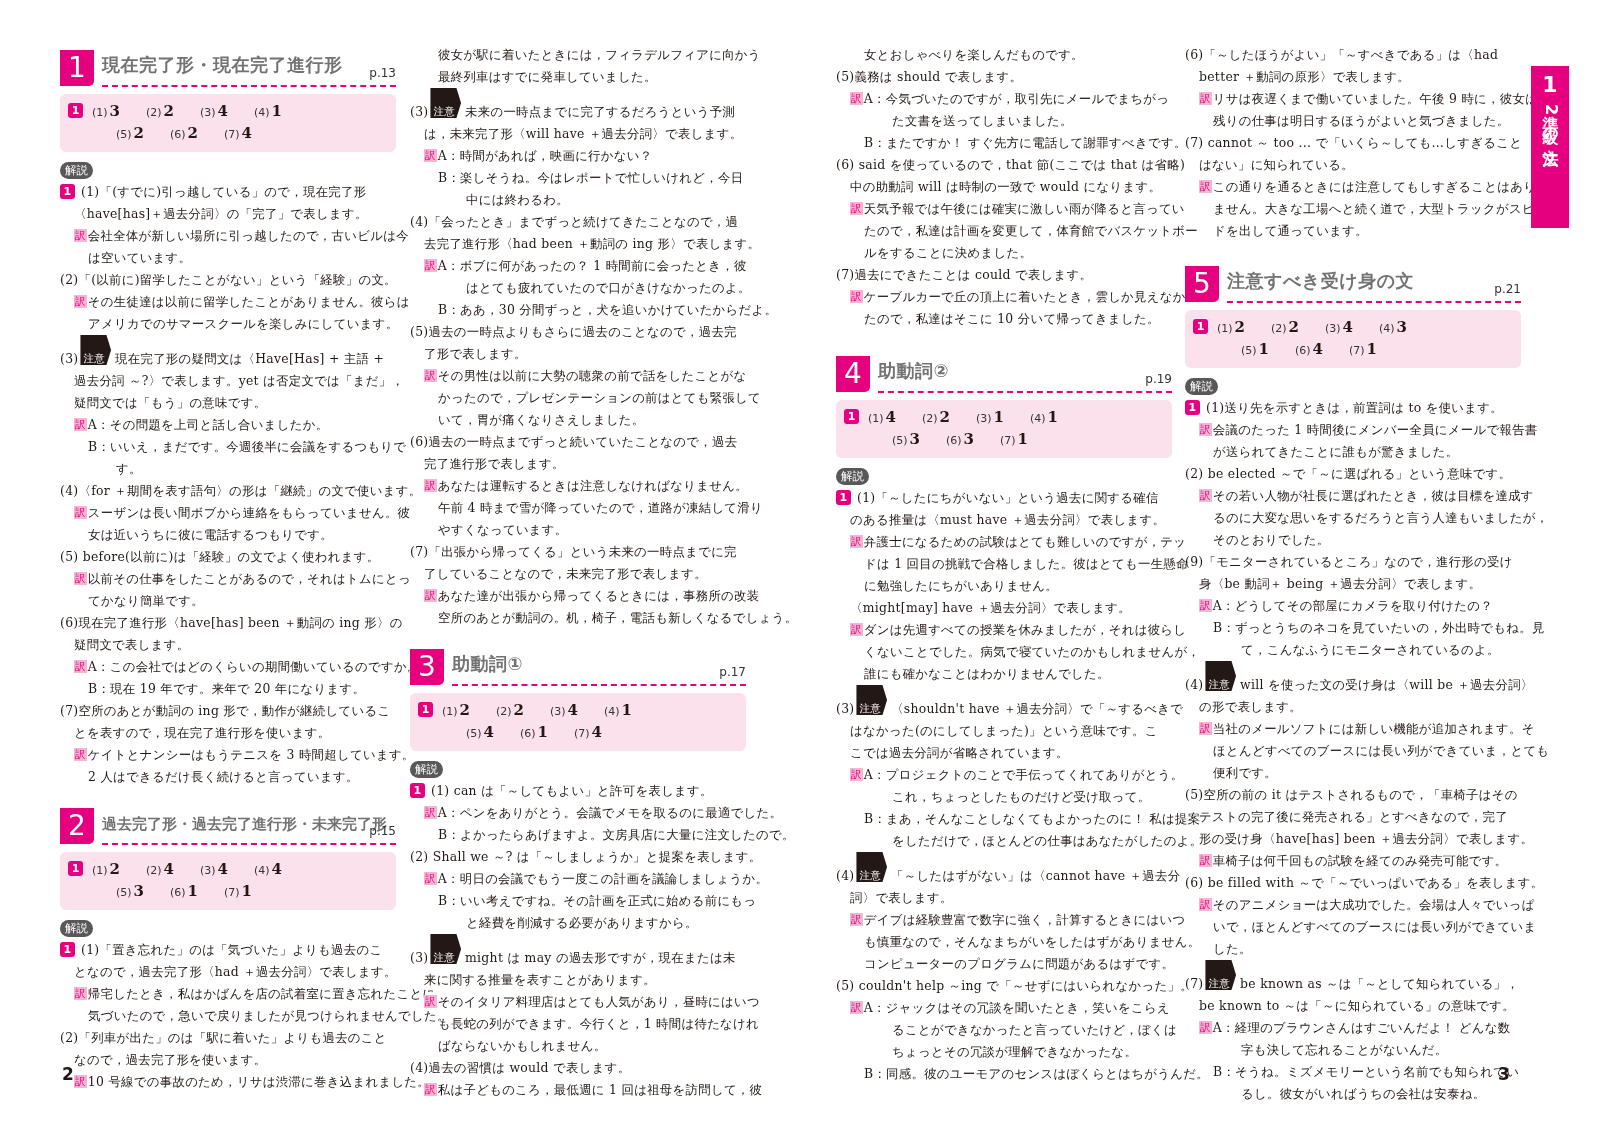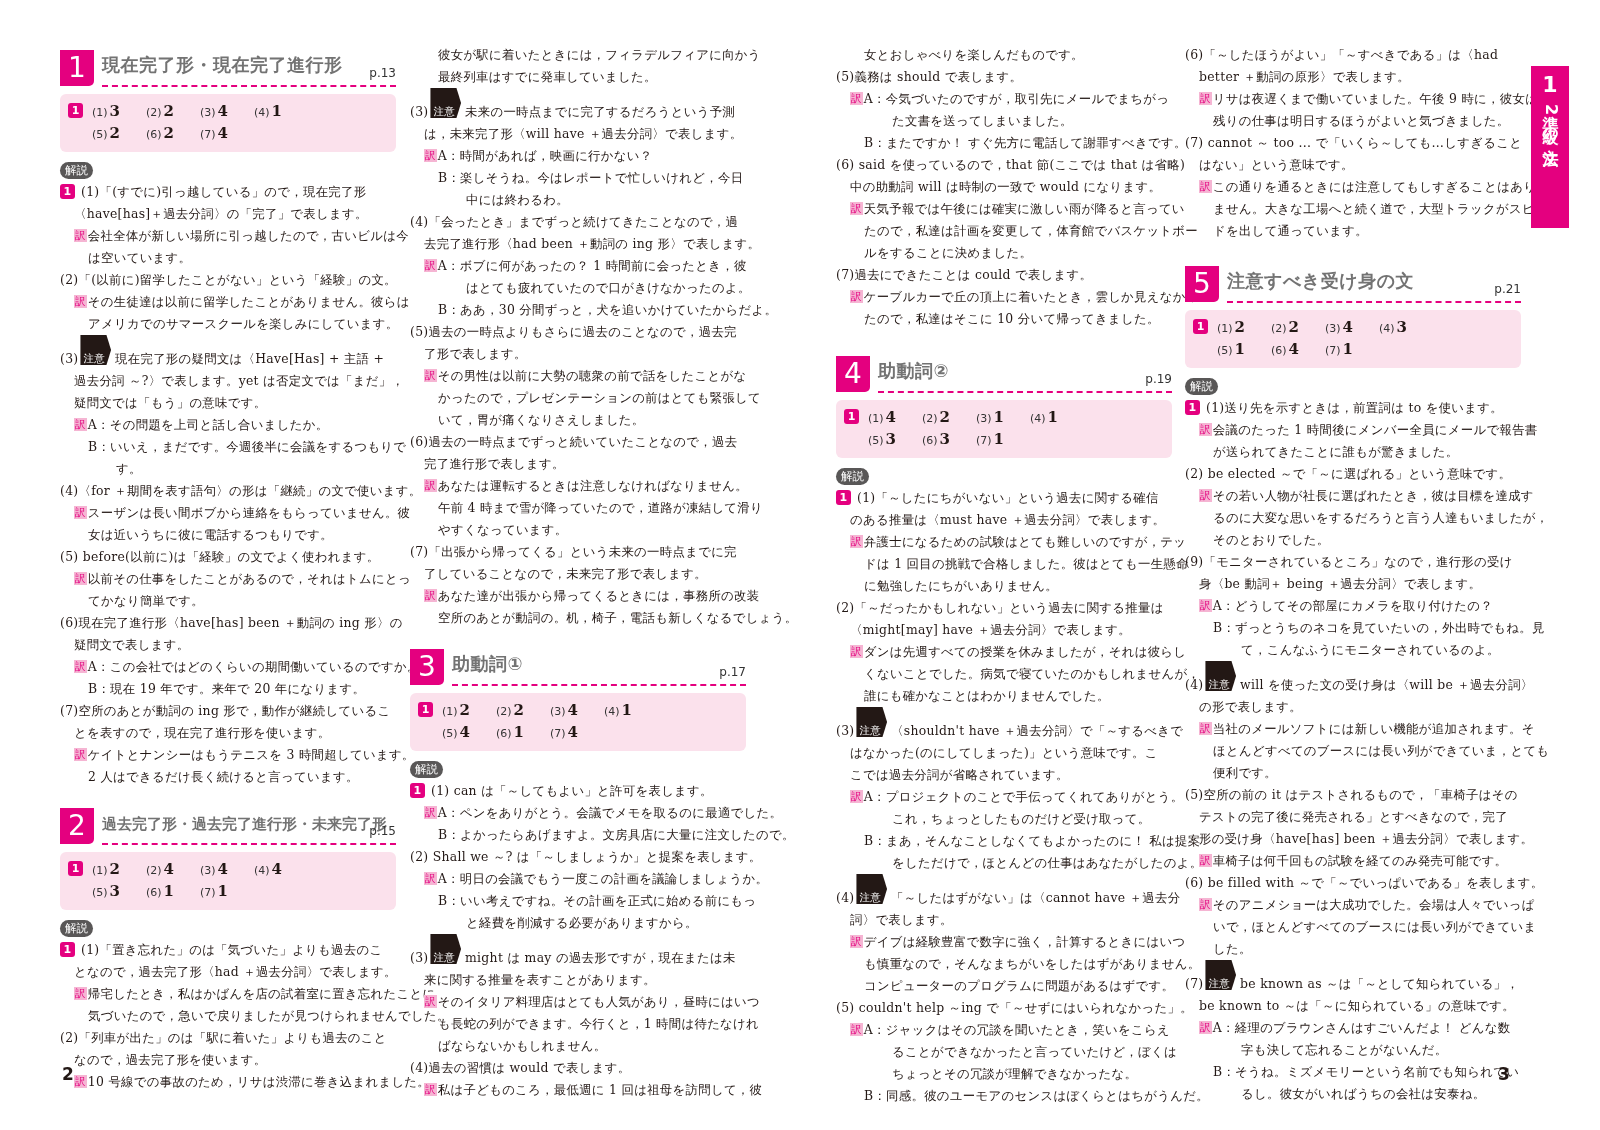--- a/index.html
+++ b/index.html
@@ -22,21 +22,21 @@
   .sec-title { position: absolute; left: 42px; top: 3px; color: #737373; font-family: "DejaVu Sans", "Liberation Sans", sans-serif;
     font-size: 18px; font-weight: bold; white-space: nowrap; letter-spacing: 0.5px; }
   .sec-title.narrow { font-size: 15px; top: 7px; letter-spacing: 0; }
   .sec-page { position: absolute; right: 0; top: 16px; font-family: "DejaVu Sans", "Liberation Sans", sans-serif; font-size: 12px; color: #333; }
   .sec-rule { position: absolute; left: 42px; right: 0; bottom: 1px; border-bottom: 2px dashed #e4007f; }
 
   .ans-box { background: #fbe1ec; border-radius: 6px; padding: 8px 8px 6px 8px; margin-bottom: 8px; position: relative; height: 58px; }
   .ans-badge { position: absolute; left: 8px; top: 9px; }
   .ans-row { position: absolute; left: 32px; white-space: nowrap; }
   .ans-row.r1 { top: 8px; }
-  .ans-row.r2 { top: 30px; }
+  .ans-row.r2 { top: 30px; margin-left: 24px; }
   .ans-item { display: inline-block; width: 54px; font-size: 11px; font-family: "DejaVu Sans", "Liberation Sans", sans-serif; color: #333; }
   .ans-item b { font-family: "DejaVu Serif", serif; font-size: 15px; font-weight: bold; color: #231815; margin-left: 2px; }
 
   .num-badge { display: inline-block; width: 15px; height: 15px; background: #e4007f; color: #fff; border-radius: 3px;
     font-family: "DejaVu Sans", "Liberation Sans", sans-serif; font-size: 11px; font-weight: bold; text-align: center; line-height: 15px; vertical-align: 1px; margin-right: 6px; }
   .kaisetsu { display: inline-block; background: #595757; color: #fff; border-radius: 9px; padding: 0 5px; font-family: "DejaVu Sans", sans-serif; font-size: 11.5px; line-height: 17px; margin: 2px 0 2px 0; }
   .yaku { display: inline-block; background: #f5b5d3; color: #e4007f; font-family: "DejaVu Sans", sans-serif; font-size: 10.5px; line-height: 13px; padding: 0 1px; margin-right: 1px; vertical-align: 1px; }
   .chui { display: inline-block; background: #231815; color: #fff; font-family: "DejaVu Sans", sans-serif; font-size: 10.5px; line-height: 14px; padding: 16px 6px 0 3px; margin: 0 4px 0 2px; vertical-align: 1px;
     clip-path: polygon(0 0, 85% 0, 100% 50%, 85% 100%, 0 100%); }
   .sp { height: 14px; }
@@ -215,21 +215,20 @@
     <div class="ans-row r2">
       <span class="ans-item"><span>(5)</span><b>3</b></span><span class="ans-item"><span>(6)</span><b>3</b></span><span class="ans-item"><span>(7)</span><b>1</b></span>
     </div>
   </div>
   <div><span class="kaisetsu">解説</span></div>
   <div class="line"><span class="num-badge">1</span><span>(1)「～したにちがいない」という過去に関する確信</span></div>
   <div class="line ind1">のある推量は〈must have ＋過去分詞〉で表します。</div>
   <div class="line ind1"><span class="yaku">訳</span><span>弁護士になるための試験はとても難しいのですが，テッ</span></div>
   <div class="line ind2">ドは 1 回目の挑戦で合格しました。彼はとても一生懸命</div>
   <div class="line ind2">に勉強したにちがいありません。</div>
-  <div class="line">(2)「～だったかもしれない」という過去に関する推量は</div>
   <div class="line ind1">〈might[may] have ＋過去分詞〉で表します。</div>
   <div class="line ind1"><span class="yaku">訳</span><span>ダンは先週すべての授業を休みましたが，それは彼らし</span></div>
   <div class="line ind2">くないことでした。病気で寝ていたのかもしれませんが，</div>
   <div class="line ind2">誰にも確かなことはわかりませんでした。</div>
   <div class="line"><span>(3)</span><span class="chui">注意</span><span>〈shouldn't have ＋過去分詞〉で「～するべきで</span></div>
   <div class="line ind1">はなかった(のにしてしまった)」という意味です。こ</div>
   <div class="line ind1">こでは過去分詞が省略されています。</div>
   <div class="line ind1"><span class="yaku">訳</span><span>A：プロジェクトのことで手伝ってくれてありがとう。</span></div>
   <div class="line ind4">これ，ちょっとしたものだけど受け取って。</div>
   <div class="line ind2">B：まあ，そんなことしなくてもよかったのに！ 私は提案</div>
@@ -245,21 +244,21 @@
   <div class="line ind4">ちょっとその冗談が理解できなかったな。</div>
   <div class="line ind2">B：同感。彼のユーモアのセンスはぼくらとはちがうんだ。</div>
 </div>
 
 <div class="col" id="col4">
   <div class="line">(6)「～したほうがよい」「～すべきである」は〈had</div>
   <div class="line ind1">better ＋動詞の原形〉で表します。</div>
   <div class="line ind1"><span class="yaku">訳</span><span>リサは夜遅くまで働いていました。午後 9 時に，彼女は</span></div>
   <div class="line ind2">残りの仕事は明日するほうがよいと気づきました。</div>
   <div class="line">(7) cannot ～ too ... で「いくら～しても…しすぎること</div>
-  <div class="line ind1">はない」という意味です。</div>
+  <div class="line ind1">はない」に知られている。</div>
   <div class="line ind1"><span class="yaku">訳</span><span>この通りを通るときには注意してもしすぎることはあり</span></div>
   <div class="line ind2">ません。大きな工場へと続く道で，大型トラックがスピー</div>
   <div class="line ind2">ドを出して通っています。</div>
 
   <div class="sp" style="height:18px"></div>
   <div class="sec-head">
     <div class="sec-num">5</div>
     <div class="sec-title">注意すべき受け身の文</div>
     <div class="sec-page">p.21</div>
     <div class="sec-rule"></div>

